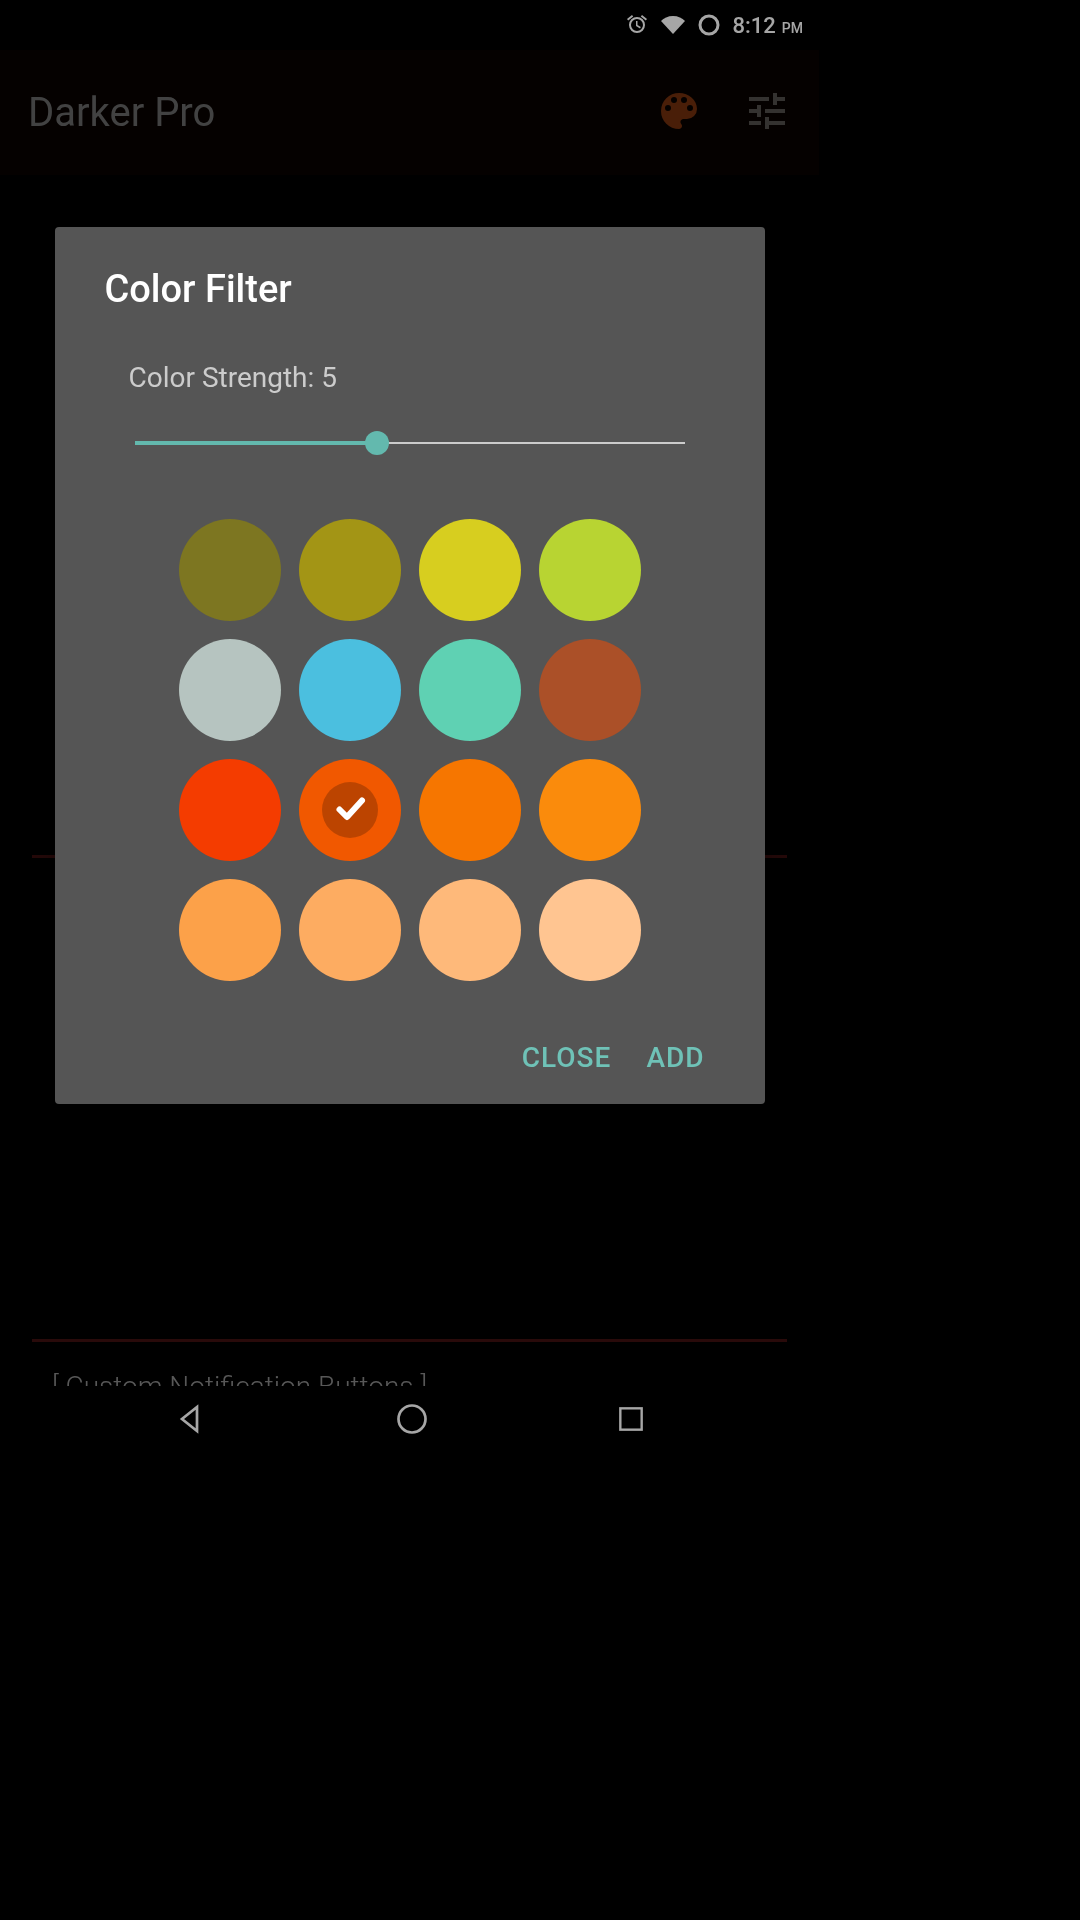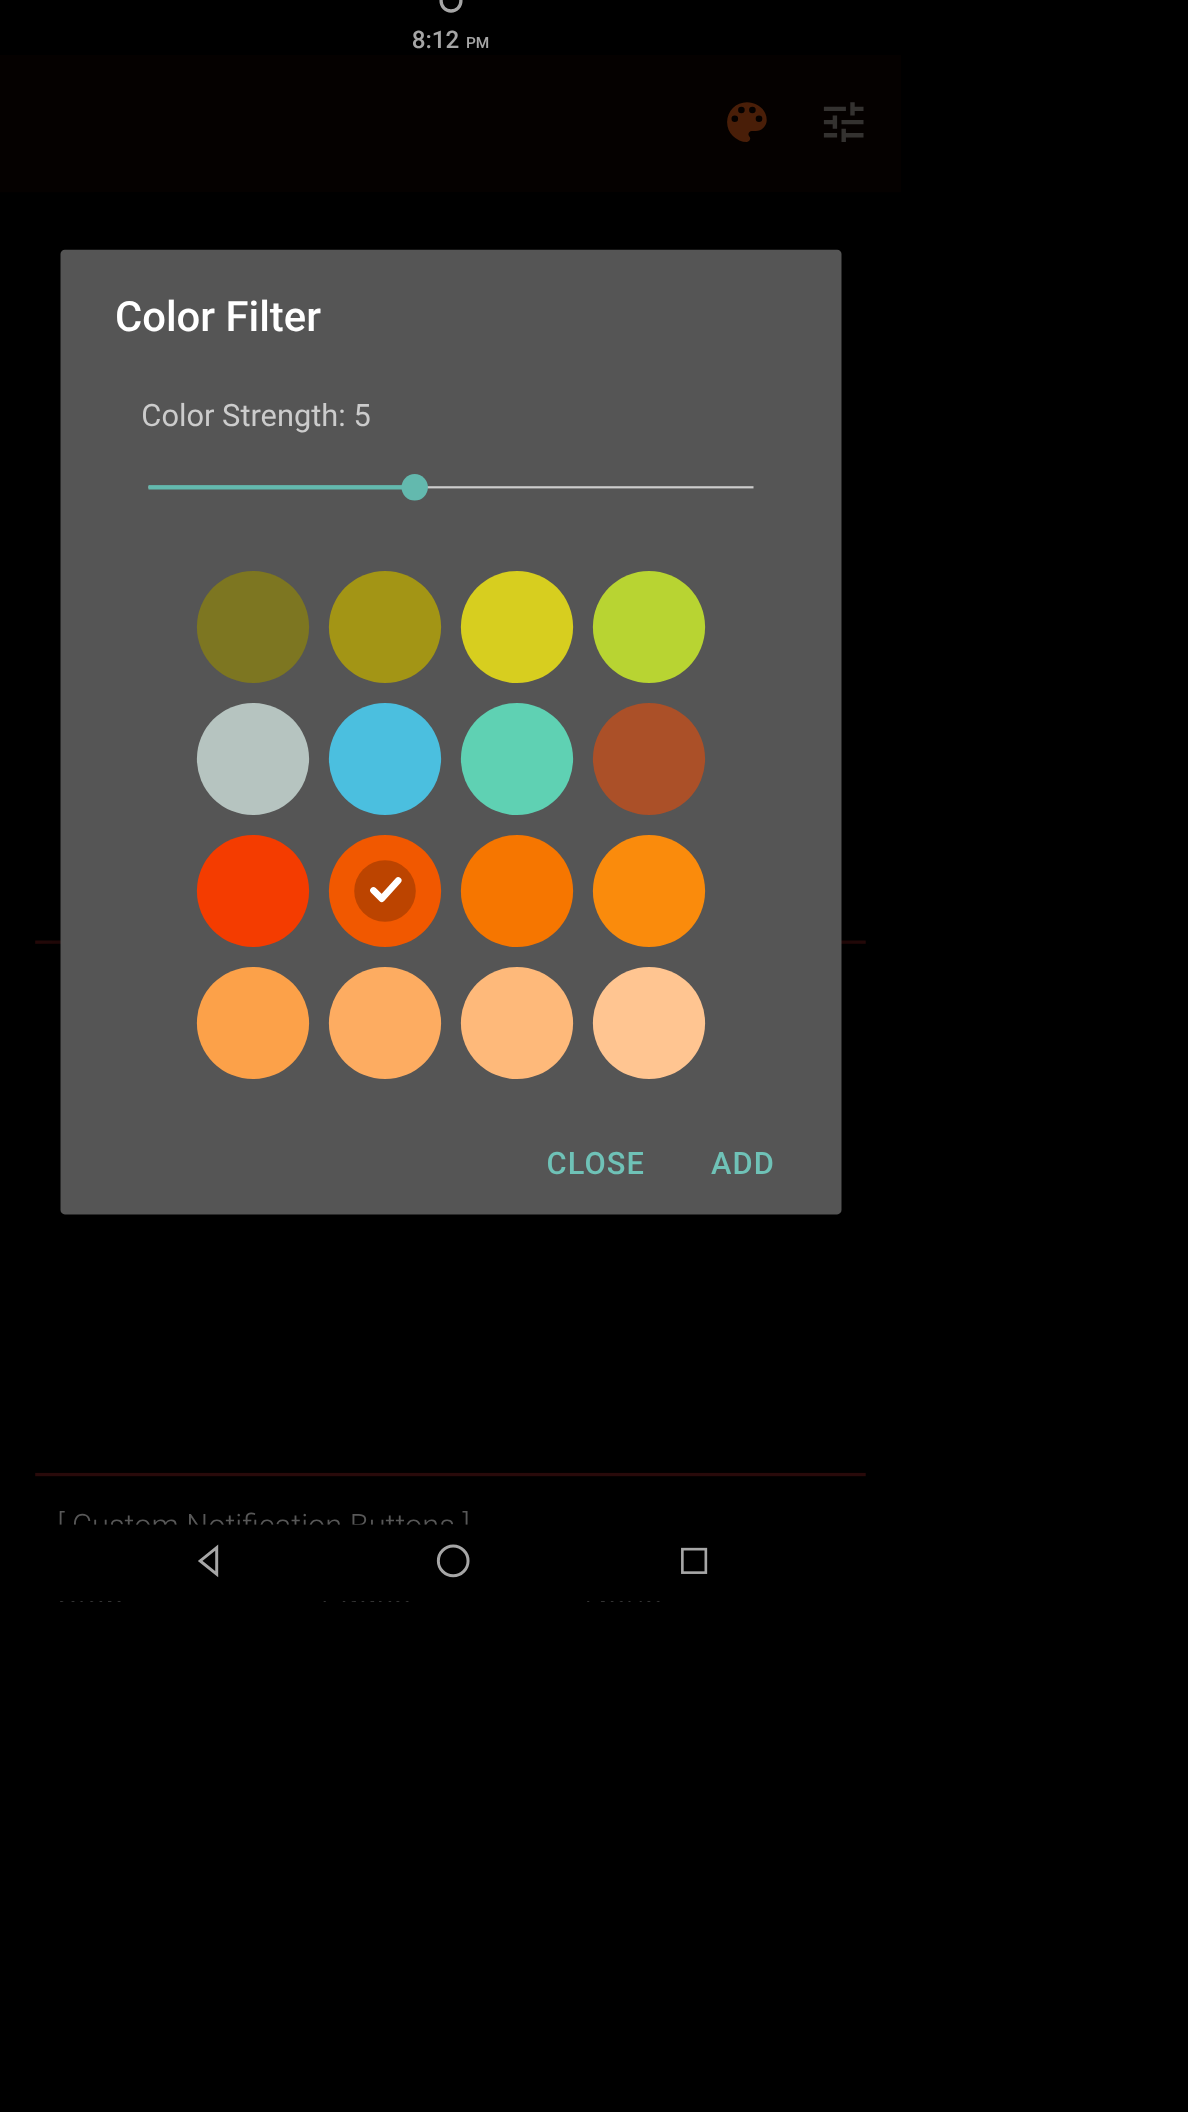--- a/index.html
+++ b/index.html
@@ -11,23 +11,22 @@
       color: #fff;
       position: relative;
       overflow: hidden;
     }
     .status-bar {
       height: 50px;
       background: #000;
       display: flex;
       justify-content: flex-end;
       align-items: center;
-      padding: 0 28px;
+      padding: 0 16px;
       gap: 12px;
-      flex-direction: column;
     }
     .status-bar .time {
       font-size: 22px;
       font-weight: 500;
       color: #fff;
       display: flex;
       align-items: baseline;
     }
     .status-bar .time .ampm {
       font-size: 14px;
@@ -212,21 +211,21 @@
       transform: translate(-50%, -50%);
     }
     .swatch .check {
       position: absolute;
       top: 50%; left: 50%;
       transform: translate(-50%, -50%);
     }
     .dialog-actions {
       display: flex;
       justify-content: flex-end;
-      gap: 60px;
+      gap: 35px;
       padding-right: 10px;
     }
     .dialog-btn {
       font-size: 28px;
       font-weight: 500;
       color: #6fc2b7;
       letter-spacing: 1px;
       cursor: pointer;
     }
   </style>
@@ -249,20 +248,21 @@
         <circle cx="12" cy="12" r="9"></circle>
       </svg>
   </span>
   <span class="time">
     <span>8:12</span>
       <span class="ampm">PM</span>
   </span>
 </div>
 
 <div class="app-header">
+  <div class="app-title">Darker Pro</div>
   <div class="header-actions">
     <span class="palette-icon">
       <svg viewBox="0 0 24 24" width="48" height="48" fill="#d65a1a">
           <path d="M12 3a9 9 0 00-9 9 9 9 0 009 9c.8 0 1.5-.7 1.5-1.5 0-.4-.1-.7-.4-1-.2-.3-.4-.6-.4-1 0-.8.7-1.5 1.5-1.5H16a5 5 0 005-5c0-4.4-4-8-9-8zM6.5 12a1.5 1.5 0 110-3 1.5 1.5 0 010 3zm3-4a1.5 1.5 0 110-3 1.5 1.5 0 010 3zm5 0a1.5 1.5 0 110-3 1.5 1.5 0 010 3zm3 4a1.5 1.5 0 110-3 1.5 1.5 0 010 3z"></path>
         </svg>
     </span>
     <span class="tune-icon">
       <svg viewBox="0 0 24 24" width="48" height="48" fill="#bbb">
           <path d="M3 17v2h6v-2H3zm0-12v2h10V5H3zm10 16v-2h8v-2h-8v-2h-2v6h2zM7 9v2H3v2h4v2h2V9H7zm14 4v-2H11v2h10zm-6-4h2V7h4V5h-4V3h-2v6z"></path>
         </svg>

